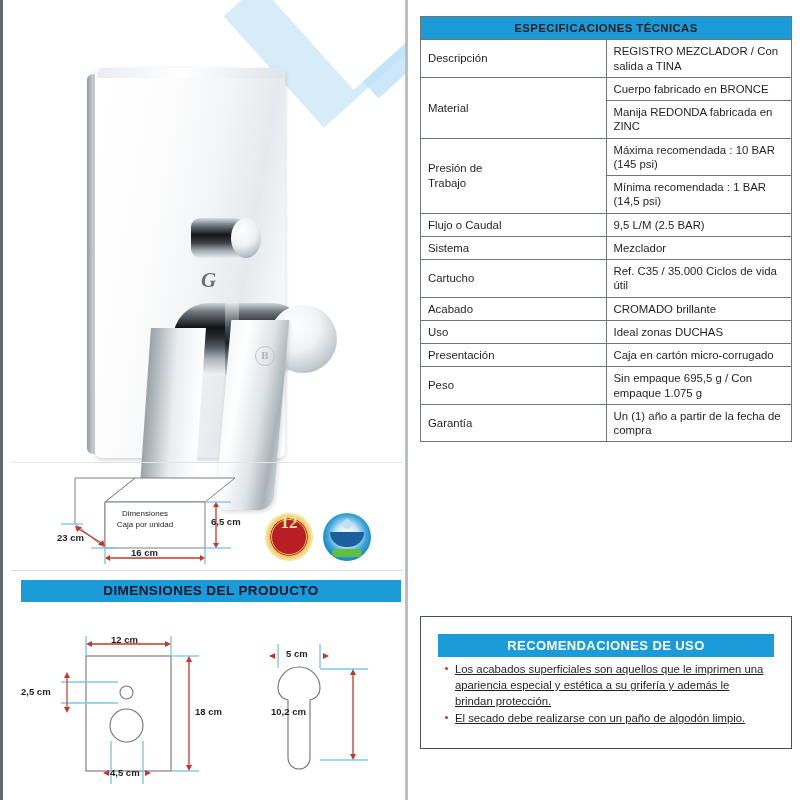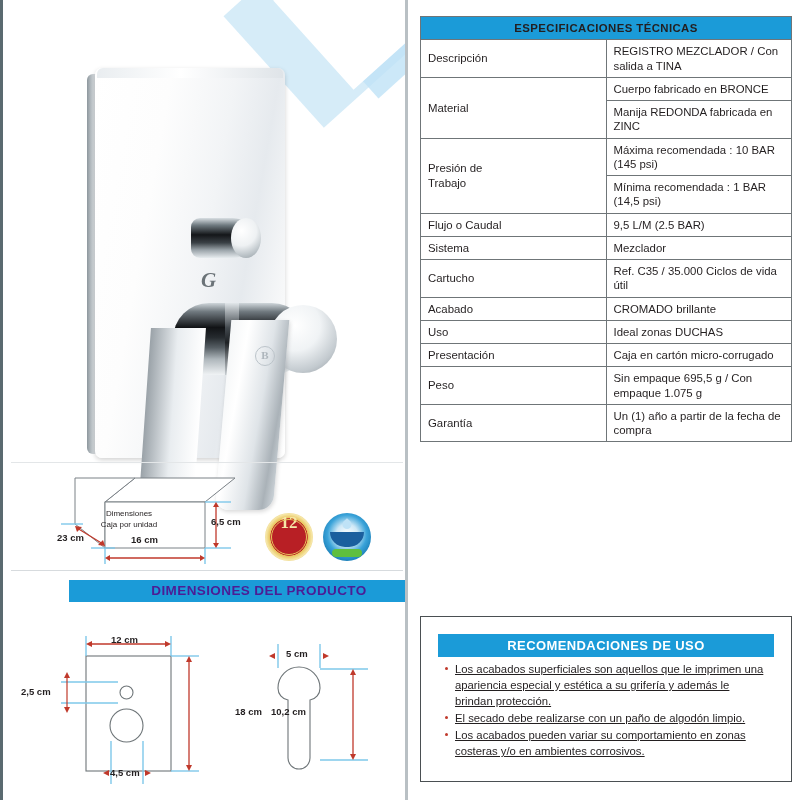--- a/index.html
+++ b/index.html
@@ -102,21 +102,21 @@
   .logo-b{
     position:absolute;left:182px;top:288px;width:18px;height:18px;
     border-radius:50%;border:1.4px solid #bcc4ca;
     font-size:11px;line-height:16px;text-align:center;color:#aeb6bc;
     font-family:"Liberation Serif", serif;font-weight:bold;
   }
 
   
   .box-diagram{position:absolute;left:50px;top:470px;width:200px;height:100px;}
   .box-label{
-    position:absolute;left:36px;top:38px;width:80px;text-align:center;
+    position:absolute;left:52px;top:38px;width:80px;text-align:center;
     font-size:8px;line-height:11px;color:#231f20;
   }
   .dim-cm{font-size:9.5px;color:#231f20;font-weight:bold;}
 
   
   .badges{position:absolute;left:262px;top:510px;width:115px;height:56px;}
   .seal12{
     position:absolute;left:0;top:3px;width:48px;height:48px;border-radius:50%;
     background:radial-gradient(circle at 50% 50%,#b81f25 0%,#b81f25 54%,#e8c45c 56%,#f6e7a8 68%,#d9a93c 82%,#f3e3a0 100%);
     display:flex;align-items:flex-start;justify-content:center;
@@ -142,23 +142,22 @@
     position:absolute;left:7px;top:19px;width:34px;height:15px;
     background:#1b5f9e;border-radius:0 0 17px 17px;
   }
   .sealeco .green{
     position:absolute;left:9px;bottom:4px;width:30px;height:8px;border-radius:4px;
     background:#5fbf3f;
   }
 
   
   .bluebar{
-    background:#1b9bd8;color:#4c1d95;font-weight:bold;text-align:center;
+    background:#1b9bd8;color:#0f172a;font-weight:bold;text-align:center;
     letter-spacing:.4px;
-    margin-left:48px;
   }
   .dim-header{
     position:absolute;left:18px;top:580px;width:380px;height:22px;
     font-size:13.5px;line-height:22px;
   }
 
   
   .draw-area{position:absolute;left:10px;top:612px;width:398px;height:180px;}
 
   .divider-v{
@@ -266,21 +265,21 @@
         <line x1="38" y1="78" x2="62" y2="78" stroke="#7ec8ea" stroke-width="1.4"></line>
         <line x1="24" y1="58" x2="50" y2="74" stroke="#c0392b" stroke-width="1.3"></line>
         <polygon points="22,56 29,57 24,62" fill="#c0392b"></polygon>
         <polygon points="52,76 45,75 50,70" fill="#c0392b"></polygon>
       </svg>
       <div class="box-label">
         <div>Dimensiones</div>
         <div>Caja por unidad</div>
       </div>
       <div class="dim-cm" style="position:absolute;left:158px;top:46px;">6,5 cm</div>
-      <div class="dim-cm" style="position:absolute;left:78px;top:64px;">16 cm</div>
+      <div class="dim-cm" style="position:absolute;left:78px;top:77px;">16 cm</div>
       <div class="dim-cm" style="position:absolute;left:4px;top:62px;">23 cm</div>
     </div>
 
     <div class="badges">
       <div class="seal12">
         <div class="ring-txt"></div>
         <span class="num">12</span>
       </div>
       <div class="sealeco">
         <div class="drop"></div>
@@ -331,21 +330,21 @@
         <polygon points="316,44 310,41 310,47" fill="#c0392b"></polygon>
 
         <line x1="307" y1="57" x2="355" y2="57" stroke="#7ec8ea" stroke-width="1.4"></line>
         <line x1="307" y1="148" x2="355" y2="148" stroke="#7ec8ea" stroke-width="1.4"></line>
         <line x1="340" y1="59" x2="340" y2="146" stroke="#c0392b" stroke-width="1.3"></line>
         <polygon points="340,57 337,63 343,63" fill="#c0392b"></polygon>
         <polygon points="340,148 337,142 343,142" fill="#c0392b"></polygon>
       </svg>
 
       <div class="dim-cm" style="position:absolute;left:98px;top:22px;">12 cm</div>
-      <div class="dim-cm" style="position:absolute;left:182px;top:94px;margin-left:40px;">18 cm</div>
+      <div class="dim-cm" style="position:absolute;left:182px;top:94px;">18 cm</div>
       <div class="dim-cm" style="position:absolute;left:8px;top:74px;">2,5 cm</div>
       <div class="dim-cm" style="position:absolute;left:97px;top:155px;">4,5 cm</div>
       <div class="dim-cm" style="position:absolute;left:273px;top:36px;">5 cm</div>
       <div class="dim-cm" style="position:absolute;left:258px;top:94px;">10,2 cm</div>
     </div>
   </div>
 
   <div class="divider-v"></div>
 
   <div class="right-panel">
@@ -418,17 +417,16 @@
         <tbody>
       </tbody>
         </table>
     </div>
 
     <div class="reco-box">
       <div class="reco-head">RECOMENDACIONES DE USO</div>
       <ul class="reco">
         <li>Los acabados superficiales son aquellos que le imprimen una apariencia especial y estética a su grifería y además le brindan protección.</li>
         <li>El secado debe realizarse con un paño de algodón limpio.</li>
-        <li>Los acabados pueden variar su comportamiento en zonas costeras y/o en ambientes corrosivos.</li>
       </ul>
     </div>
   </div>
 </div>
 
 </body></html>

